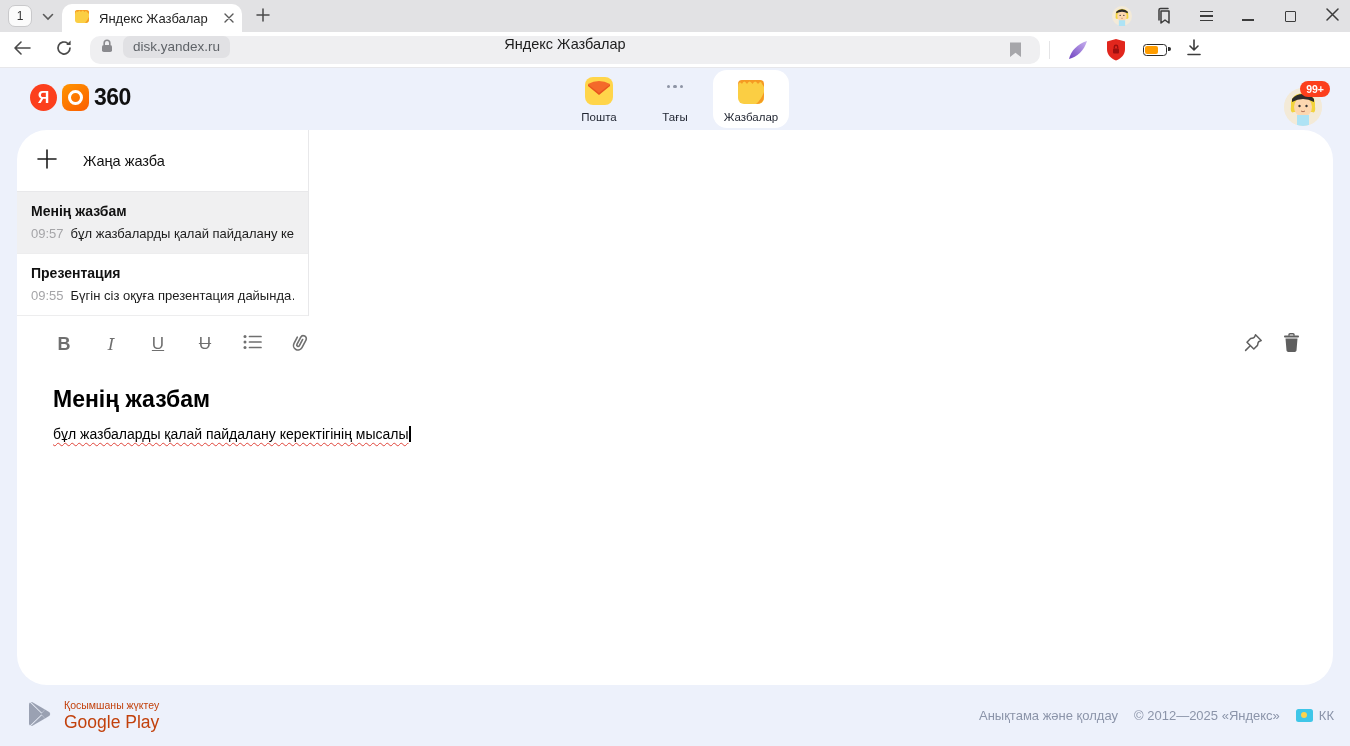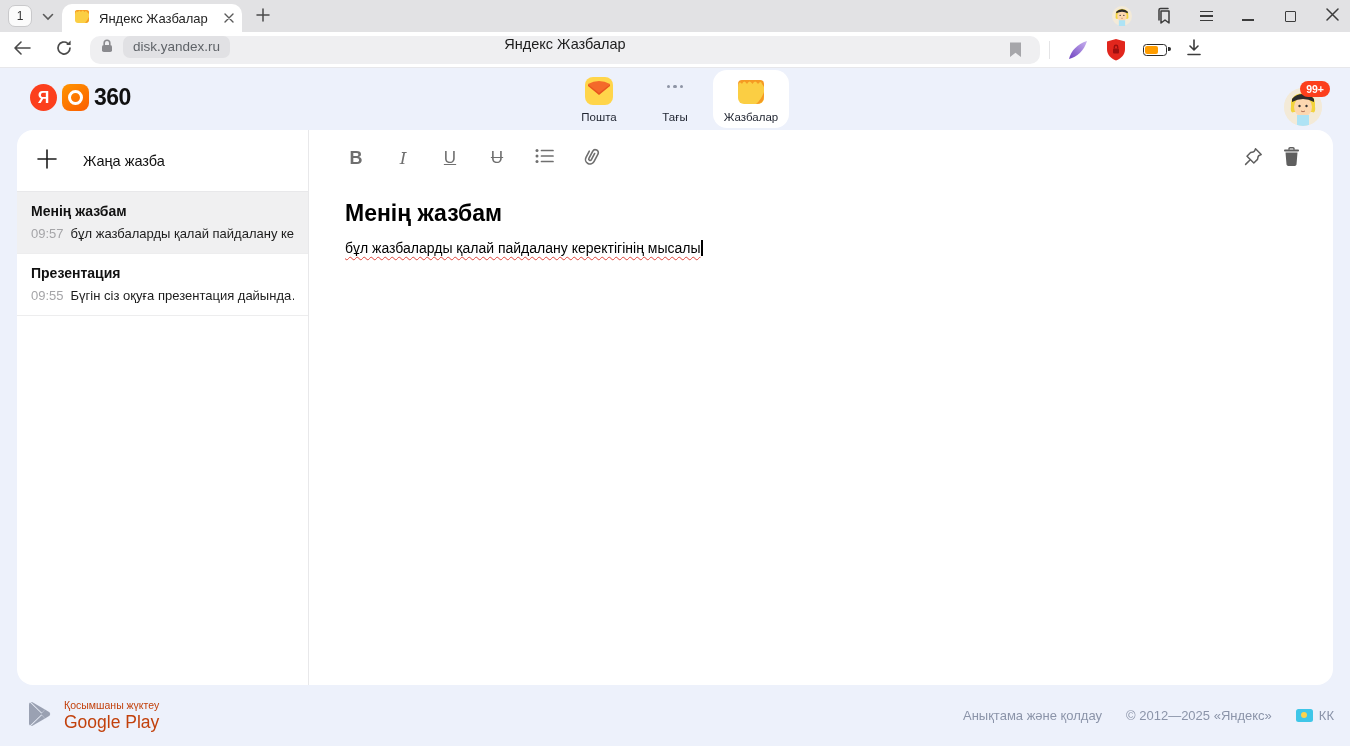--- a/index.html
+++ b/index.html
@@ -53,21 +53,21 @@
   .app.selected { background:#fff; }
   .appicon { width:30px; height:30px; display:flex; align-items:center; justify-content:center; }
   .applabel { margin-top:5px; font-size:11.5px; color:#1f2430; }
   .more-dots { display:flex; gap:3px; margin-top:-8px; }
   .more-dots i { width:3.4px; height:3.4px; border-radius:50%; background:#8e95a5; }
   .avatarwrap { position:absolute; right:26px; top:20px; width:40px; height:40px; }
   .avatar { width:38px; height:38px; border-radius:50%; overflow:hidden; background:#f3ead8; }
   .notifbadge { position:absolute; right:-6px; top:-7px; background:#fc3f1d; color:#fff; font-size:10.5px; font-weight:bold; padding:2px 6px; border-radius:9px; }
 
   
-  .card { position:absolute; left:17px; top:130px; width:1316px; height:555px; background:#fff; border-radius:16px; display:flex; overflow:hidden; }
+  .card { position:absolute; left:17px; top:130px; width:1316px; height:555px; background:#fff; border-radius:30px; display:flex; overflow:hidden;flex-direction:column; }
   .sidebar { width:292px; border-right:1px solid #e8e8ea; display:flex; flex-direction:column; }
   .newnote { height:62px; display:flex; align-items:center; padding-left:20px; border-bottom:1px solid #e8e8ea; }
   .newnote-label { margin-left:26px; font-size:14.5px; color:#111; }
   .noteitem { padding:11px 14px 12px 14px; border-bottom:1px solid #ededee; }
   .noteitem.selected { background:#f0f0f1; }
   .notetitle { font-size:14px; font-weight:bold; color:#111; margin-bottom:7px; }
   .noterow { display:flex; font-size:13px; white-space:nowrap; overflow:hidden; }
   .notetime { color:#a5a5a8; margin-right:7px; flex:0 0 auto; }
   .notepreview { color:#1c1c1c; overflow:hidden; text-overflow:clip; }
 
@@ -84,21 +84,21 @@
   .ed-body { margin-top:13px; font-size:14px; color:#000; }
   .misspell { text-decoration:underline; text-decoration-style:wavy; text-decoration-color:#e0443a; text-decoration-thickness:1px; text-underline-offset:3px; }
   .caret { display:inline-block; width:1.4px; height:16px; background:#000; vertical-align:-3px; margin-left:1px; }
 
   
   .footer { position:absolute; left:0; top:685px; width:1350px; height:61px; display:flex; align-items:center; }
   .gp { display:flex; align-items:center; margin-left:28px; }
   .gp-texts { margin-left:12px; color:#c2410c;text-align:center; }
   .gp-cap { font-size:10.5px; margin-bottom:1px; }
   .gp-name { font-size:17.5px; }
-  .footer-right { position:absolute; right:16px; display:flex; align-items:center; gap:24px; font-size:13px; color:#8b94a9; }
+  .footer-right { position:absolute; right:16px; display:flex; align-items:center; gap:16px; font-size:13px; color:#8b94a9; }
   .kz { display:flex; align-items:center; gap:6px; }
   .kzflag { position:relative; width:17px; height:13px; border-radius:2.5px; background:#3fc6e8; }
   .kzflag::before { content:""; position:absolute; left:5.5px; top:3px; width:6px; height:6px; border-radius:50%; background:#fbd34c; }
 </style>
 </head>
 <body>
 
 <div class="tabbar">
   <div class="tabcount">1</div>
   <div class="tab-chevron">

